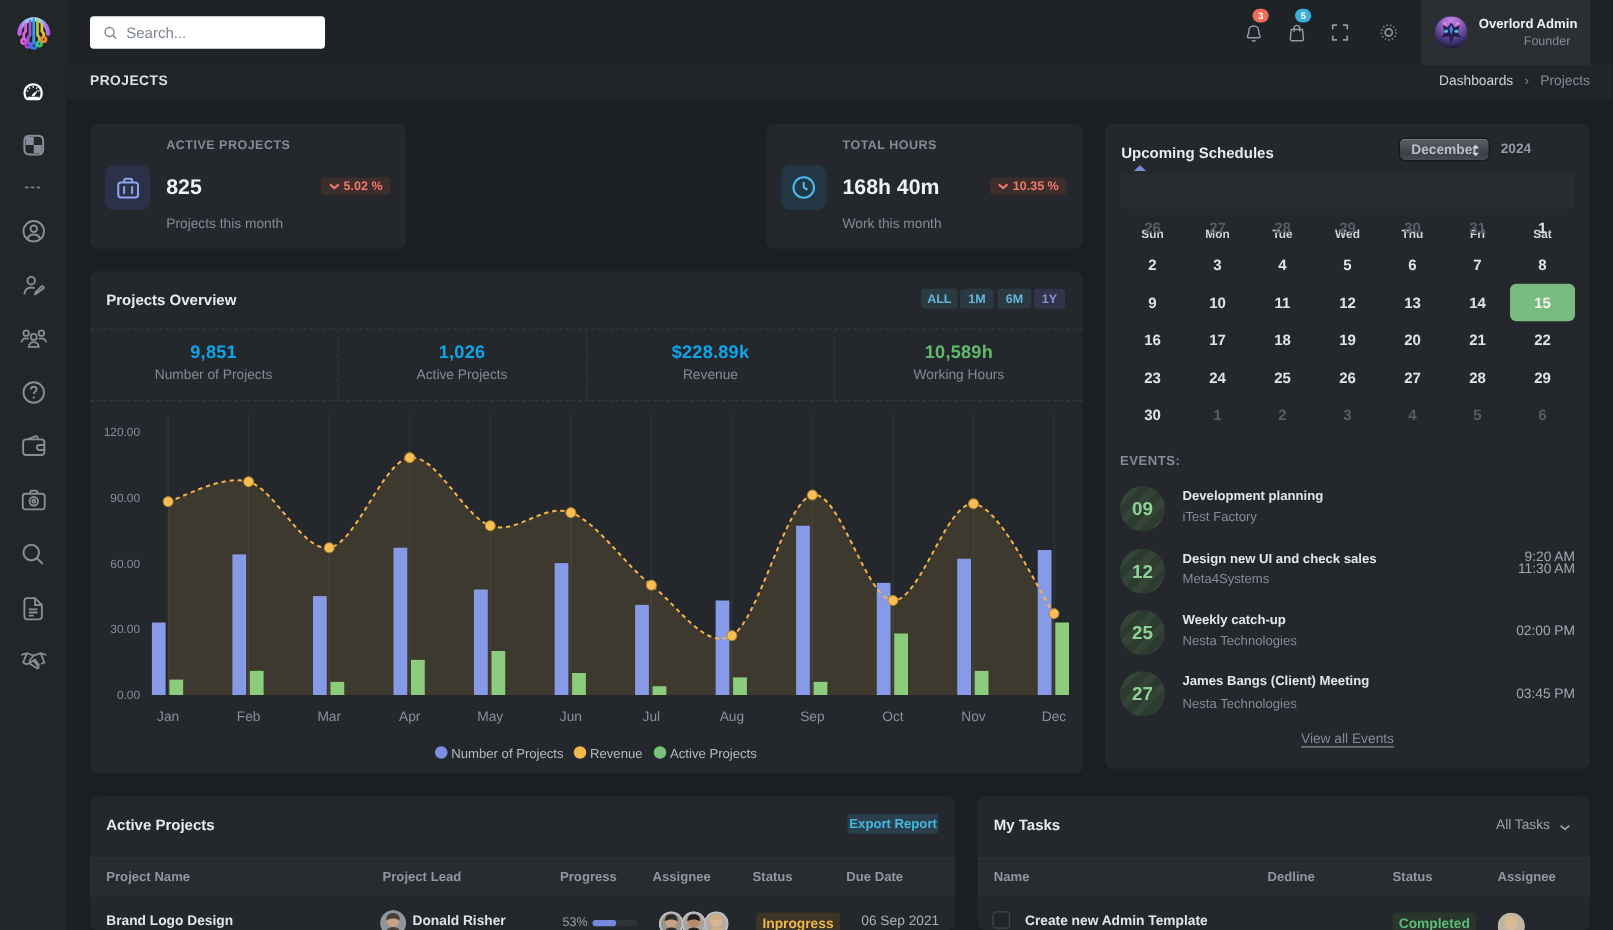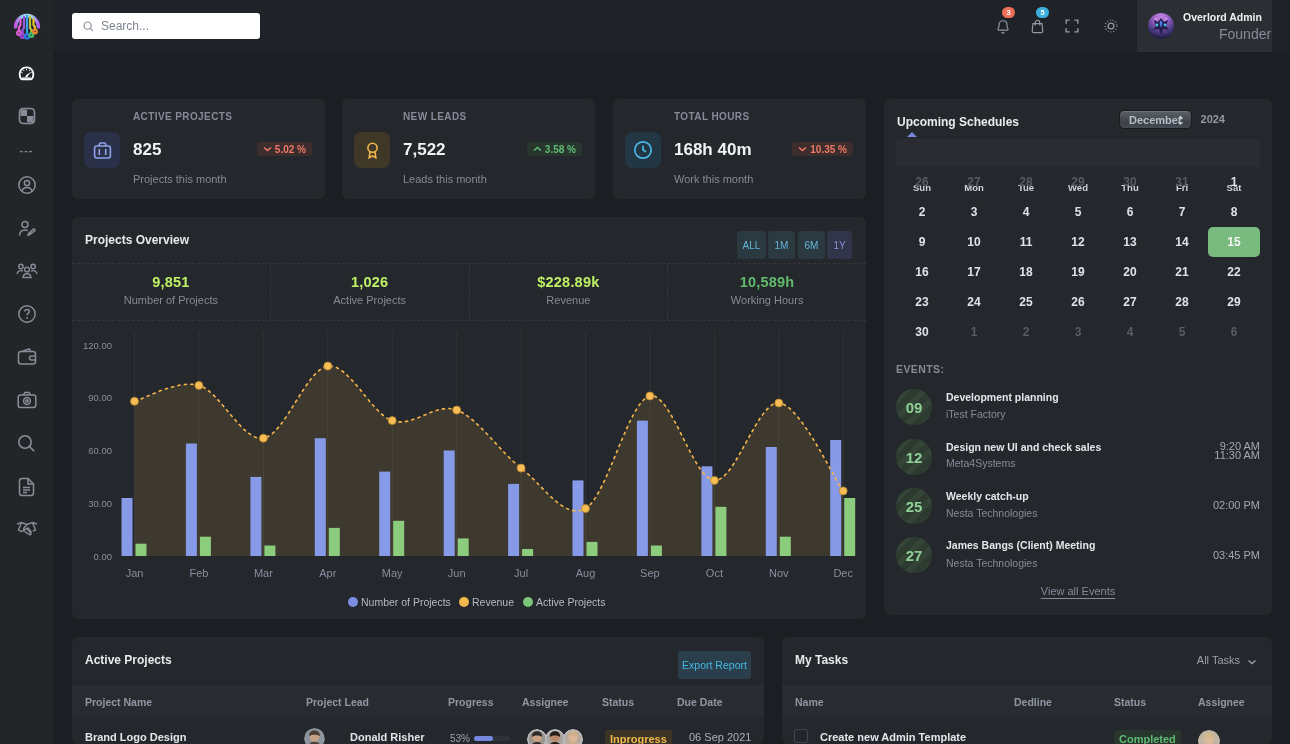--- a/index.html
+++ b/index.html
@@ -22,26 +22,26 @@
 .card{position:absolute;background:#24272b;border-radius:6px;}
 .statTitle{position:absolute;left:61px;top:12px;font-size:10px;font-weight:bold;color:#878a99;letter-spacing:.4px;}
 .statIcon{position:absolute;left:12px;top:33px;width:36px;height:36px;border-radius:7px;display:flex;align-items:center;justify-content:center;}
 .statNum{position:absolute;left:61px;top:41px;font-size:17px;font-weight:bold;color:#f0f2f5;letter-spacing:0;}
 .statCap{position:absolute;left:61px;top:74px;font-size:11px;color:#878a99;}
 .statBadge{position:absolute;right:13px;top:43px;height:14px;border-radius:3px;font-size:10px;font-weight:bold;display:flex;align-items:center;gap:3px;padding:0 6px;}
 .bdg-red{background:#3d2d2c;color:#ef7a68;}
 .bdg-grn{background:#28362e;color:#5fbc74;}
 .cardH{position:absolute;left:0;top:0;right:0;height:46px;}
 .cardH .t{position:absolute;left:13px;top:16px;font-size:12px;font-weight:bold;color:#e7eaee;}
-.cbtn{position:absolute;top:14px;height:28px;border-radius:3px;background:#2b3941;color:#65b5db;font-size:10px;font-weight:normal;display:flex;align-items:center;justify-content:center;}
+.cbtn{position:absolute;top:14px;height:16px;border-radius:3px;background:#2b3941;color:#65b5db;font-size:10px;font-weight:bold;display:flex;align-items:center;justify-content:center;}
 
 #cstats{position:absolute;left:0;top:46px;width:794px;height:58px;border-top:1px dashed #34383e;border-bottom:1px dashed #34383e;display:flex;}
 #cstats .col{flex:1;text-align:center;padding-top:10px;border-right:1px dashed #34383e;}
 #cstats .col:last-child{border-right:none;}
-#cstats .n{font-size:14.5px;font-weight:bold;color:#bef264;letter-spacing:.2px;}
+#cstats .n{font-size:14.5px;font-weight:bold;color:#0ea5e9;letter-spacing:.2px;}
 #cstats .l{font-size:11px;color:#878a99;margin-top:4px;}
 
 #caltab{position:absolute;left:12px;top:40px;width:364px;}
 .calhead{display:flex;height:28px;background:#292d32;border-radius:3px;}
 .calhead div{width:52px;line-height:28px;text-align:center;font-size:9.5px;font-weight:bold;color:#ced4db;margin-top:35px;}
 .calrow{display:flex;height:30px;}
 .calrow div{width:52px;line-height:30px;text-align:center;font-size:12px;font-weight:bold;color:#dfe3e9;position:relative;z-index:1;}
 .calrow div.mut{color:#565d66;}
 .calrow div.sel{background:#79ba7e;border-radius:5px;color:#f2f7f2;}
 
@@ -229,52 +229,42 @@
 <path d="M13 5 L 16 9 L 20 7 L 18 13 L 21 17 L 15 16 L 13 22 L 11 16 L 5 17 L 8 13 L 6 7 L 10 9 Z" fill="#241c4a"></path>
 <path d="M13 7 L 14.5 10 L 13 15 L 11.5 10 Z" fill="#4f7fe8"></path>
 <circle cx="9" cy="12" r="1.4" fill="#47c4e8"></circle>
             <circle cx="17" cy="12" r="1.4" fill="#47c4e8"></circle>
 <path d="M8 4 L 10 8 L 6 6 Z" fill="#d98ae8"></path>
             <path d="M18 4 L 20 6 L 16 8 Z" fill="#d98ae8"></path>
           </svg>
         </div>
 <div>
           <div style="font-size:10.5px;font-weight:bold;color:#eef0f4;">Overlord Admin</div>
-<div style="font-size:14px;color:#878a99;margin-top:3px;padding-left:36px;">Founder</div>
-        </div>
-      </div>
-</div>
+<div style="font-size:10px;color:#878a99;margin-top:3px;padding-left:36px;">Founder</div>
+        </div>
+      </div>
+</div>
+<div id="crumbbar">
+      <div class="pt">PROJECTS</div>
+<div id="crumbs"><span style="color:#ced2da;">Dashboards</span><span style="margin:0 9px;color:#878a99;font-size:11px;">›</span><span>Projects</span></div>
+    </div>
 <div class="card" style="left:72px;top:99px;width:253px;height:100px;">
 <div class="statTitle">ACTIVE PROJECTS</div>
 <div class="statIcon" style="background:#2b3148;">
         <svg width="19" height="19" viewBox="0 0 19 19" fill="none" stroke="#8fa4ec" stroke-width="1.6">
           <rect x="1.6" y="5" width="15.8" height="12" rx="2.2"></rect>
           <path d="M6.3 5 V 3.6 C 6.3 2.7 7 2 7.9 2 H 11.1 C 12 2 12.7 2.7 12.7 3.6 V 5"></path>
           <path d="M6.3 8 V 14 M12.7 8 V 14"></path>
         </svg>
       </div>
 <div class="statNum">825</div>
 <div class="statBadge bdg-red"><svg width="9" height="6" viewBox="0 0 9 6">
           <path d="M1 1.5 L4.5 4.5 L8 1.5" fill="none" stroke="currentColor" stroke-width="1.6"></path>
         </svg> 5.02 %</div>
 <div class="statCap">Projects this month</div>
-    </div>
-<div class="card" style="left:342px;top:99px;width:253px;height:100px;">
-<div class="statTitle">NEW LEADS</div>
-<div class="statIcon" style="background:#3f3827;">
-        <svg width="19" height="19" viewBox="0 0 19 19" fill="none" stroke="#f2b74d" stroke-width="1.6">
-          <circle cx="9.5" cy="6.8" r="4.6"></circle>
-          <path d="M7 10.6 L 6.2 16.8 L 9.5 14.9 L 12.8 16.8 L 12 10.6"></path>
-        </svg>
-      </div>
-<div class="statNum">7,522</div>
-<div class="statBadge bdg-grn"><svg width="9" height="6" viewBox="0 0 9 6">
-          <path d="M1 4.5 L4.5 1.5 L8 4.5" fill="none" stroke="currentColor" stroke-width="1.6"></path>
-        </svg> 3.58 %</div>
-<div class="statCap">Leads this month</div>
     </div>
 <div class="card" style="left:613px;top:99px;width:253px;height:100px;">
 <div class="statTitle">TOTAL HOURS</div>
 <div class="statIcon" style="background:#223743;">
         <svg width="20" height="20" viewBox="0 0 20 20" fill="none" stroke="#4ab8e8" stroke-width="1.7">
           <circle cx="10" cy="10" r="8.2"></circle>
           <path d="M10 5.5 V 10 L 13 11.8"></path>
         </svg>
       </div>
 <div class="statNum">168h 40m</div>
@@ -505,21 +495,21 @@
               <circle cx="12" cy="12" r="12"></circle>
             </clipPath>
           </defs>
 <g clip-path="url(#c23291)">
             <rect width="24" height="24" fill="#8d959f"></rect>
 <circle cx="12" cy="10" r="5.6" fill="#c9a183"></circle>
 <path d="M4 26 C 4 18 8 15.6 12 15.6 C 16 15.6 20 18 20 26 Z" fill="#4a4038"></path>
 <path d="M5.8 9.5 C 5.8 4.5 8.5 2.8 12 2.8 C 15.5 2.8 18.2 4.5 18.2 9.5 C 16 8.2 14 7.8 12 7.8 C 10 7.8 8 8.2 5.8 9.5 Z" fill="#4a4038"></path>
           </g>
         </svg>
-<span style="left:258px;top:94px;font-weight:bold;color:#dfe2e7;margin-left:20px;">Donald Risher</span>
+<span style="left:258px;top:94px;font-weight:bold;color:#dfe2e7;">Donald Risher</span>
 <span style="left:378px;top:96px;font-size:10px;color:#9aa0ac;">53%</span>
 <span style="left:402px;top:99px;width:36px;height:5px;background:#2e3338;border-radius:3px;"></span>
 <span style="left:402px;top:99px;width:19px;height:5px;background:#7588de;border-radius:3px;"></span>
 <svg class="avtr" width="20" height="20" viewBox="0 0 24 24" style="left:455px;top:92px;">
           <defs>
             <clipPath id="c45592">
               <circle cx="12" cy="12" r="12"></circle>
             </clipPath>
           </defs>
 <g clip-path="url(#c45592)">

